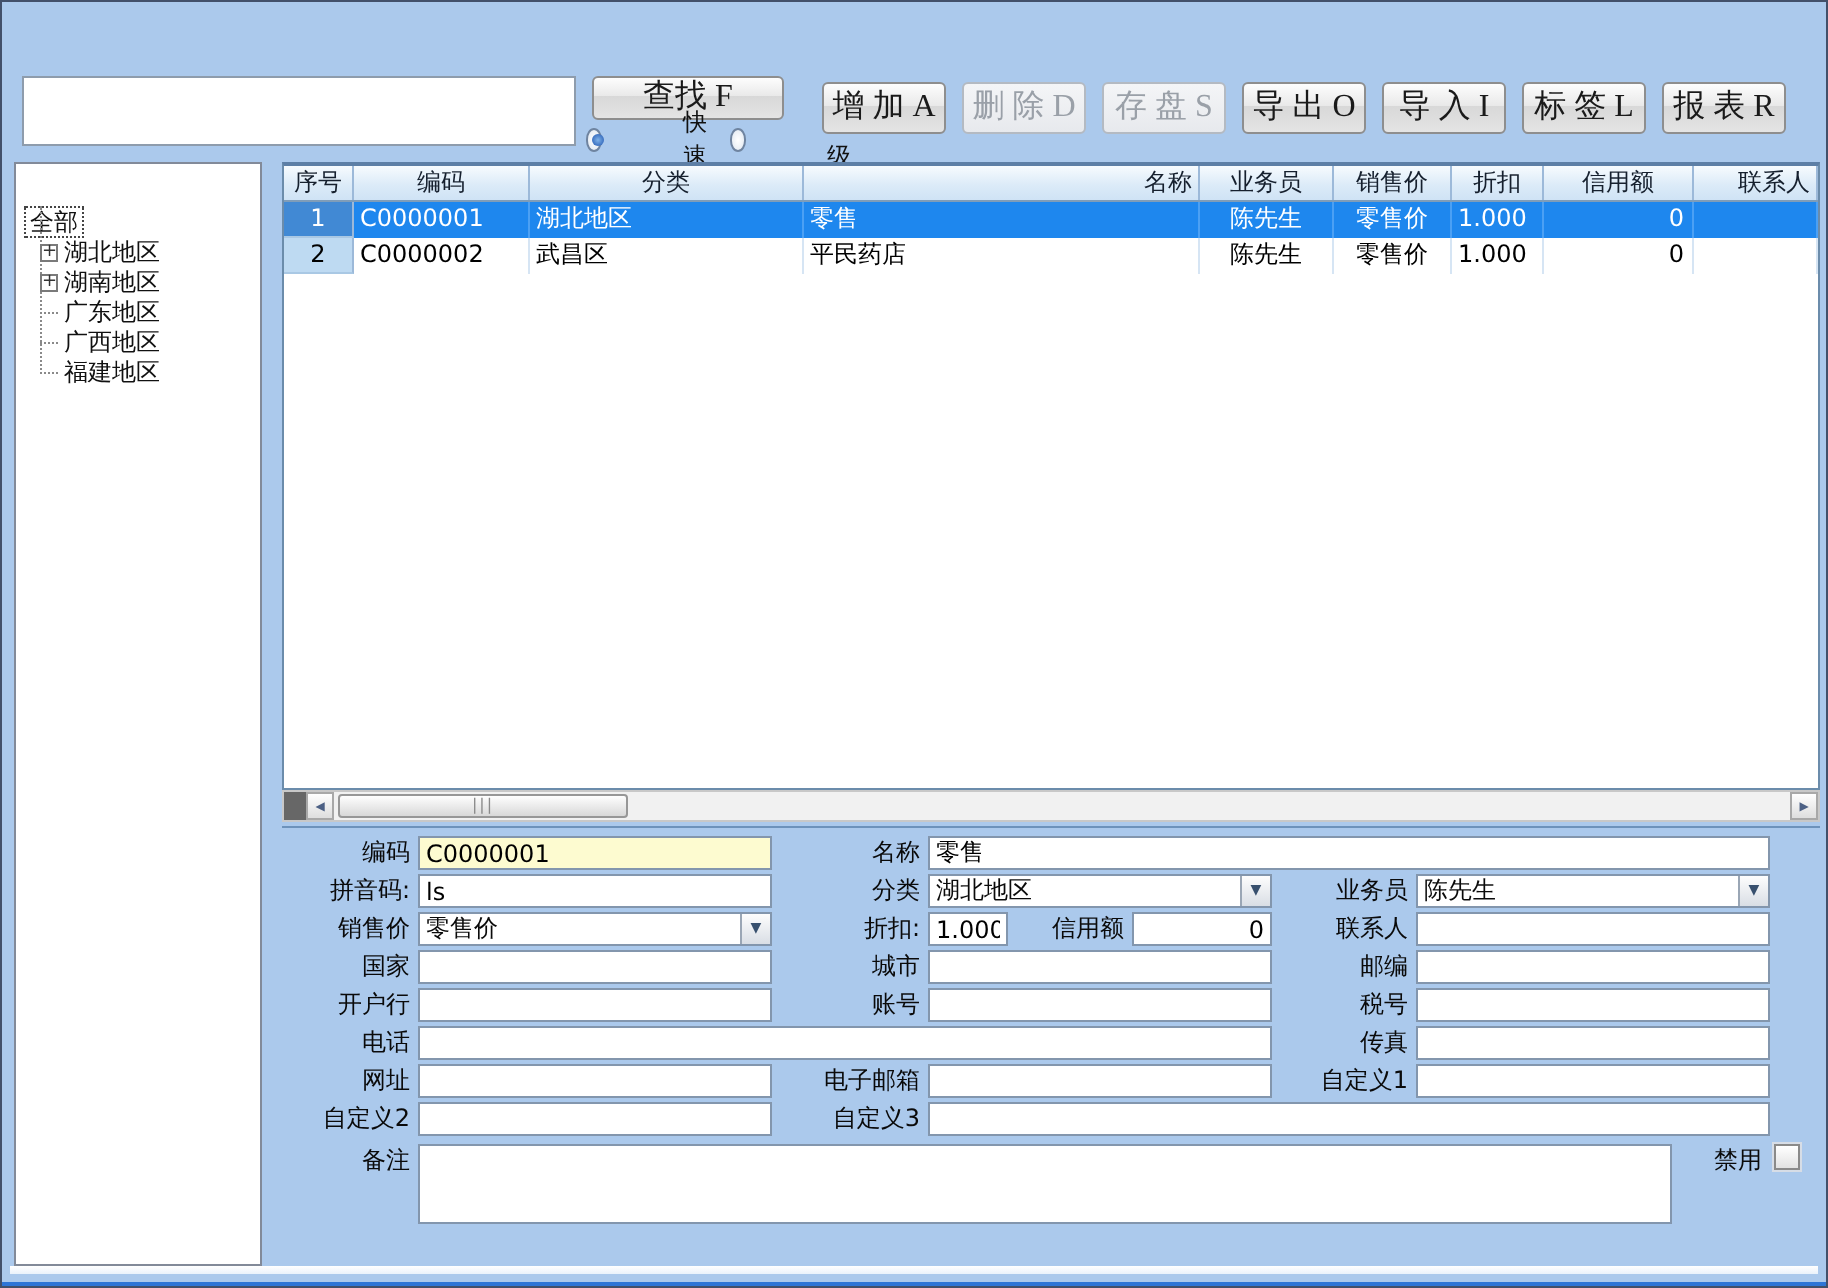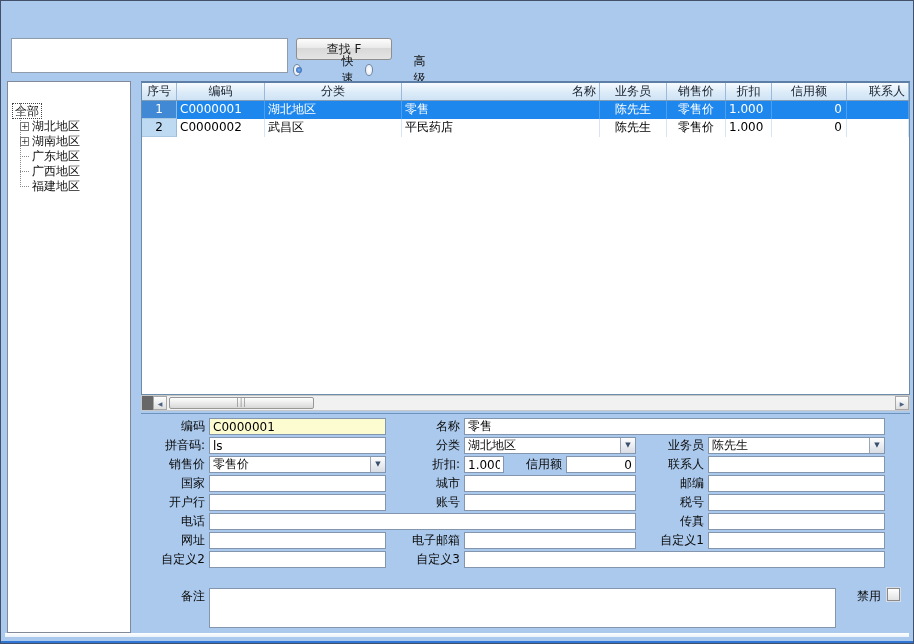--- a/index.html
+++ b/index.html
@@ -28,22 +28,22 @@
     font-size:11px; font-weight:bold; line-height:13px; text-align:center; cursor:default;
     box-shadow:0 0 0 1px #e8b4ab inset;
   }
   
   .search-box{
     position:absolute; left:10px; top:37px; width:277px; height:35px;
     border:1px solid #8e9cac; background:#fff; resize:none; font-size:12px; padding:2px 3px; outline:none;
   }
   .btn{
     background:linear-gradient(#fdfdfd,#e9e9e9 45%,#d8d8d8 46%,#e4e4e4);
-    border:1px solid #8e8e8e; border-radius:3px; font-size:12px; color:#1a1a1a;
-    text-align:center; cursor:default;
+    border:1px solid #8e8e8e; border-radius:3px; font-size:16px; color:#1a1a1a;
+    text-align:center; cursor:default;font-family:Liberation Serif, serif;
   }
   .find-btn{ position:absolute; left:295px; top:37px; width:96px; height:22px; line-height:20px; }
   .radio-row{ position:absolute; left:292px; top:61px; width:110px; height:16px; display:flex; align-items:center; font-size:12px; color:#111; }
   .radio{ width:12px; height:12px; border-radius:50%; border:1px solid #6f84a0; background:radial-gradient(#fff,#dfe7f0); position:relative; margin-right:3px; }
   .radio.on::after{ content:""; position:absolute; left:2px; top:2px; width:6px; height:6px; border-radius:50%; background:radial-gradient(#7fb2e8,#1f55b0); }
   .radio-item{ display:flex; align-items:center; margin-right:8px;gap:37px; }
   .toolbar-btns{ position:absolute; left:410px; top:40px; display:flex; gap:8px; }
   .toolbar-btns .btn{ width:62px; height:26px; line-height:24px; }
   .btn.disabled{ color:#9aa0a8; border-color:#b4bac2; background:linear-gradient(#f4f5f7,#e7e9ed); }
   
@@ -100,21 +100,21 @@
   .fi1{ width:177px; } .fi2{ width:172px; } .fi3{ width:177px; }
   .fi-long1{ width:427px; } .fi-long2{ width:421px; }
   .fi-discount{ width:40px; } .fl-credit{ width:62px; text-align:right; padding-right:4px; } .fi-credit{ width:70px; text-align:right; }
   .finput.yellow{ background:#fdfbd0; }
   .combo{ height:17px; border:1px solid #8396ad; background:#fff; display:flex; align-items:stretch; }
   .combo-text{ flex:1; font-size:12px; line-height:15px; padding:0 3px; overflow:hidden; white-space:nowrap; }
   .combo-arrow{
     width:15px; background:linear-gradient(#fdfdfd,#d9dee5); border-left:1px solid #9aa6b5;
     font-size:7px; color:#38506e; text-align:center; line-height:15px;
   }
-  .remark-row{ display:flex; align-items:flex-start; margin-top:20px; }
+  .remark-row{ display:flex; align-items:flex-start; margin-top:4px; }
   .remark-area{ width:627px; height:40px; border:1px solid #8396ad; background:#fff; resize:none; font-size:12px; padding:1px 3px; outline:none; }
   .disable-group{ margin-left:auto; display:flex; align-items:flex-start; margin-right:10px; }
   .checkbox{ width:13px; height:13px; border:1px solid #8a8a8a; background:linear-gradient(#fff,#e2e2e2); margin-left:6px; box-shadow:0 0 0 1px #d7dde6; }
   
   .status-strip{ position:absolute; left:4px; right:4px; top:632px; height:4px; background:linear-gradient(#ffffff,#eaf2fb); }
 </style>
 </head>
 <body>
 
 <div class="window">
@@ -124,20 +124,29 @@
   <div class="btn find-btn">查找 F</div>
   <div class="radio-row">
     <span class="radio-item">
       <span class="radio on"></span>
       <span>快速</span>
     </span>
     <span class="radio-item">
       <span class="radio"></span>
       <span>高级</span>
     </span>
+  </div>
+  <div class="toolbar-btns">
+    <div class="btn">增 加 A</div>
+    <div class="btn disabled">删 除 D</div>
+    <div class="btn disabled">存 盘 S</div>
+    <div class="btn">导 出 O</div>
+    <div class="btn">导 入 I</div>
+    <div class="btn">标 签 L</div>
+    <div class="btn">报 表 R</div>
   </div>
 
   <div class="tree">
     <div class="tree-vline"></div>
     <span class="tree-root">全部</span>
     <div class="tree-item">
       <span class="plusbox">+</span>
       <span>湖北地区</span>
     </div>
     <div class="tree-item">

